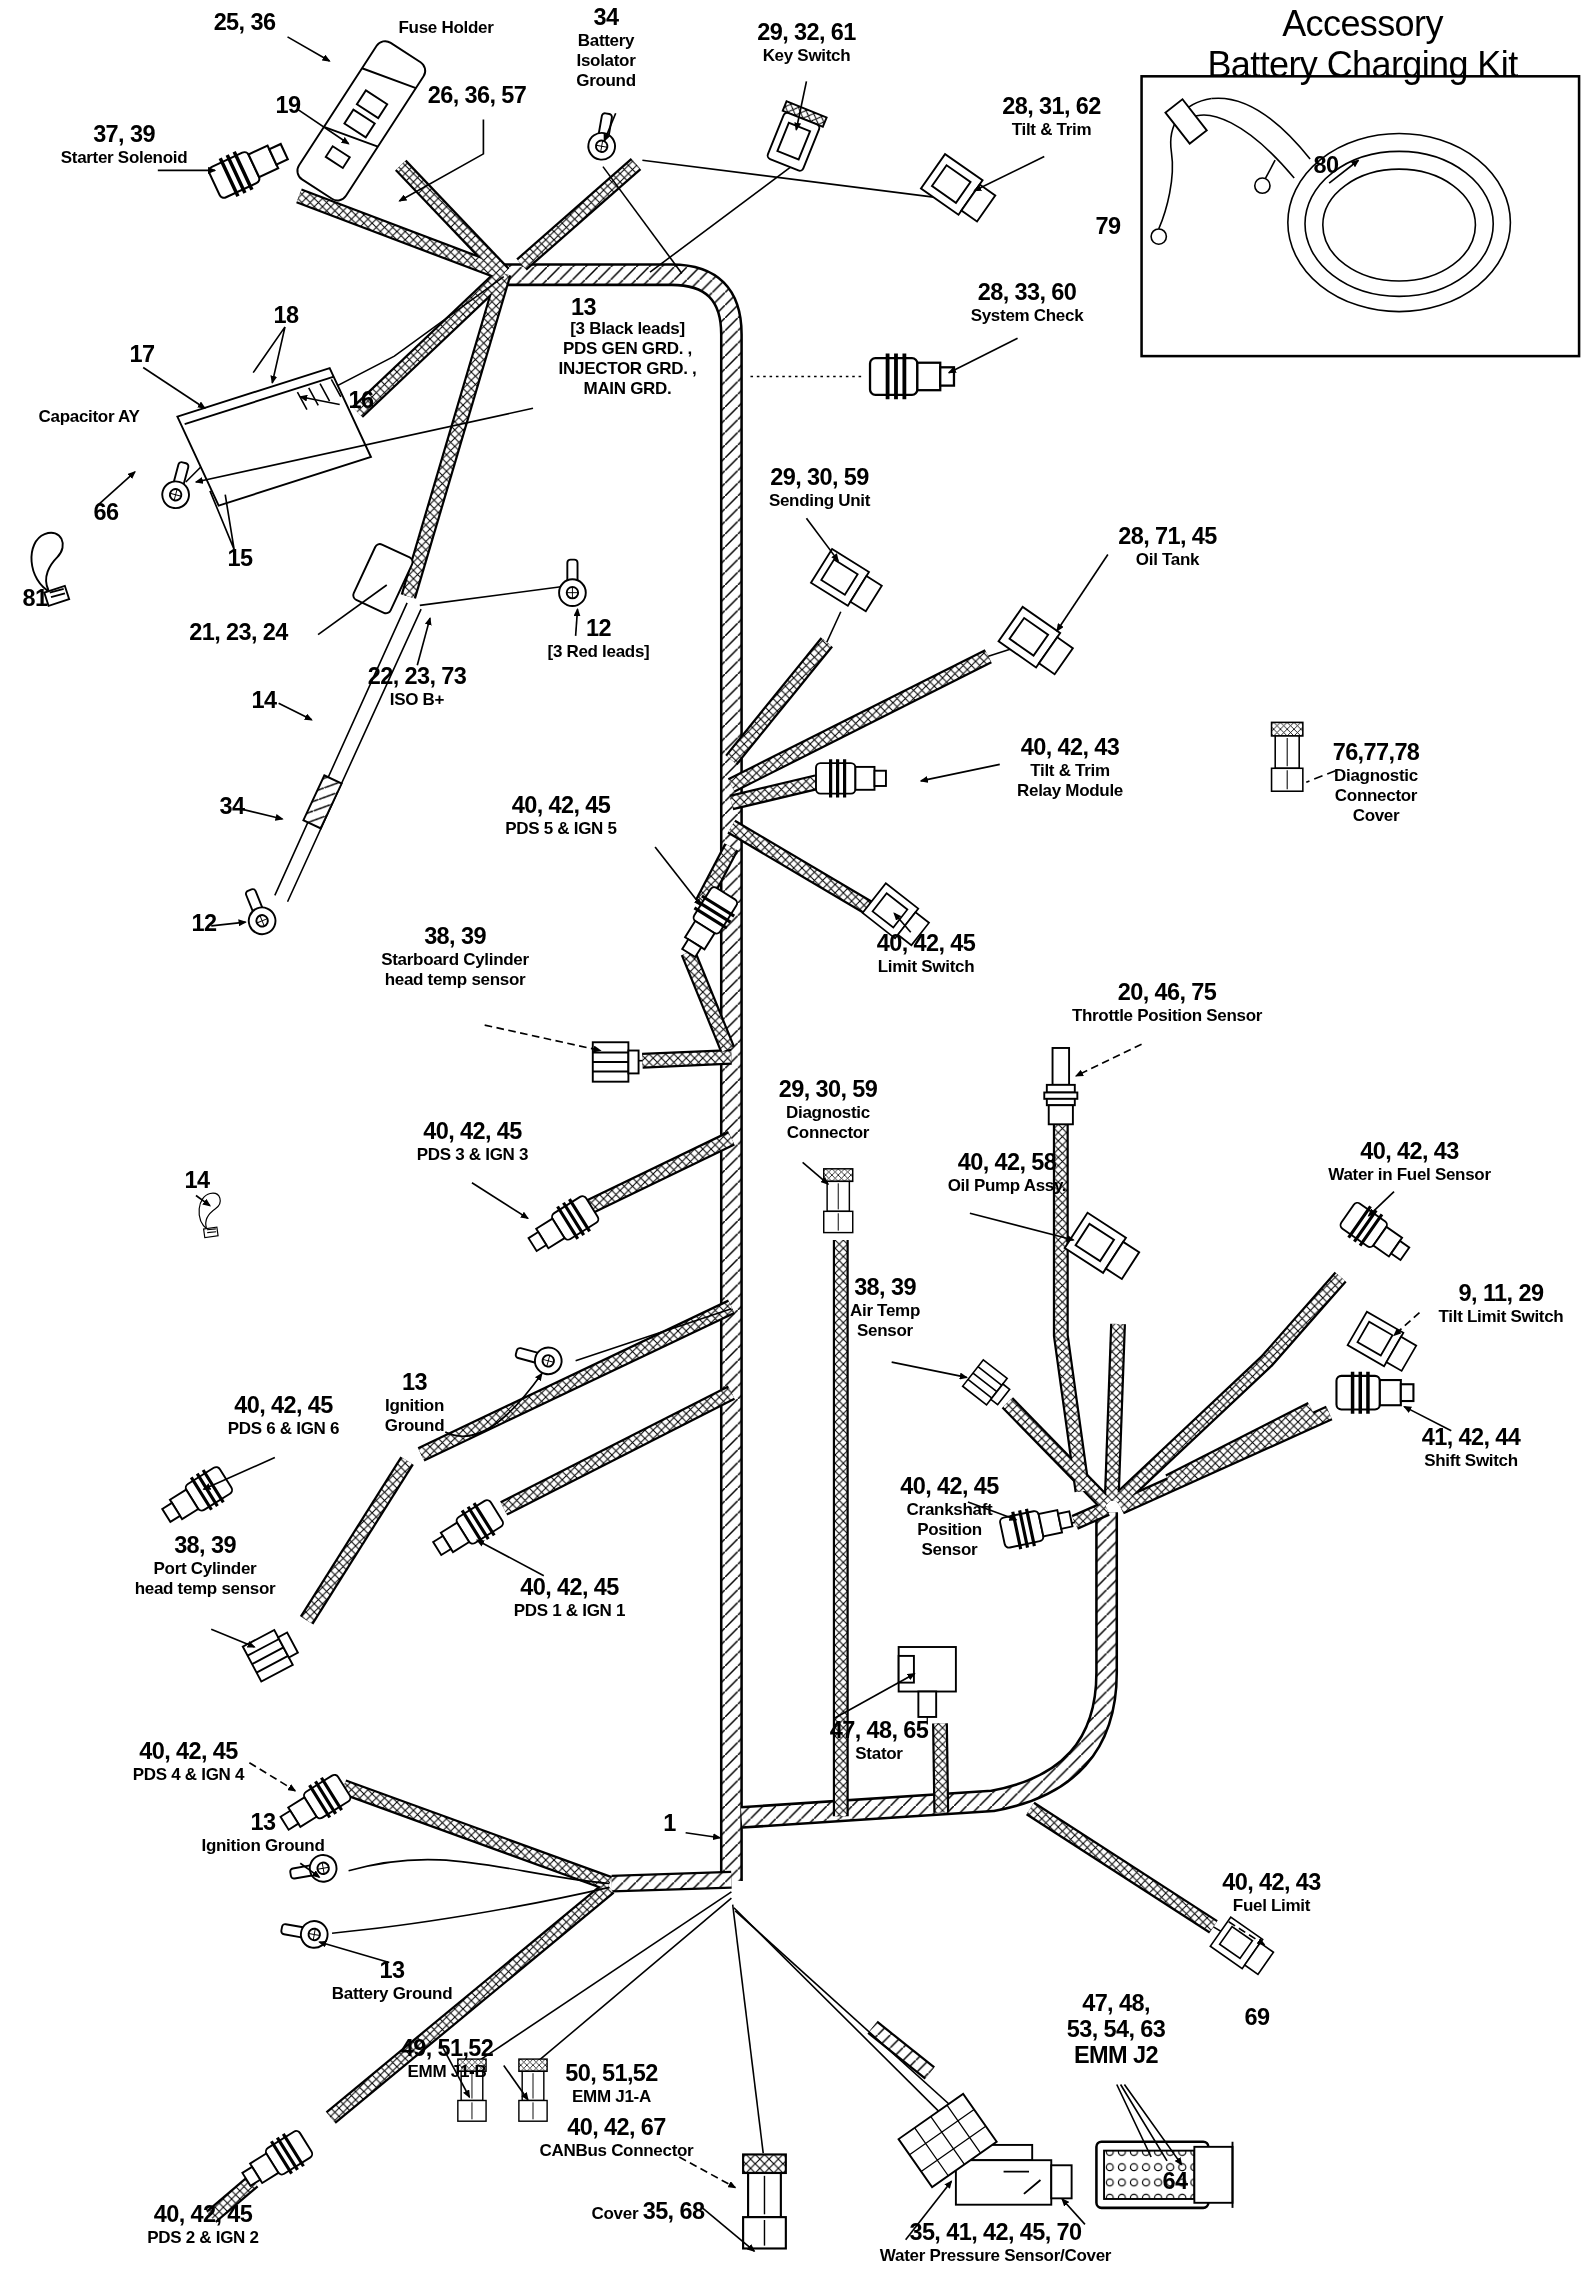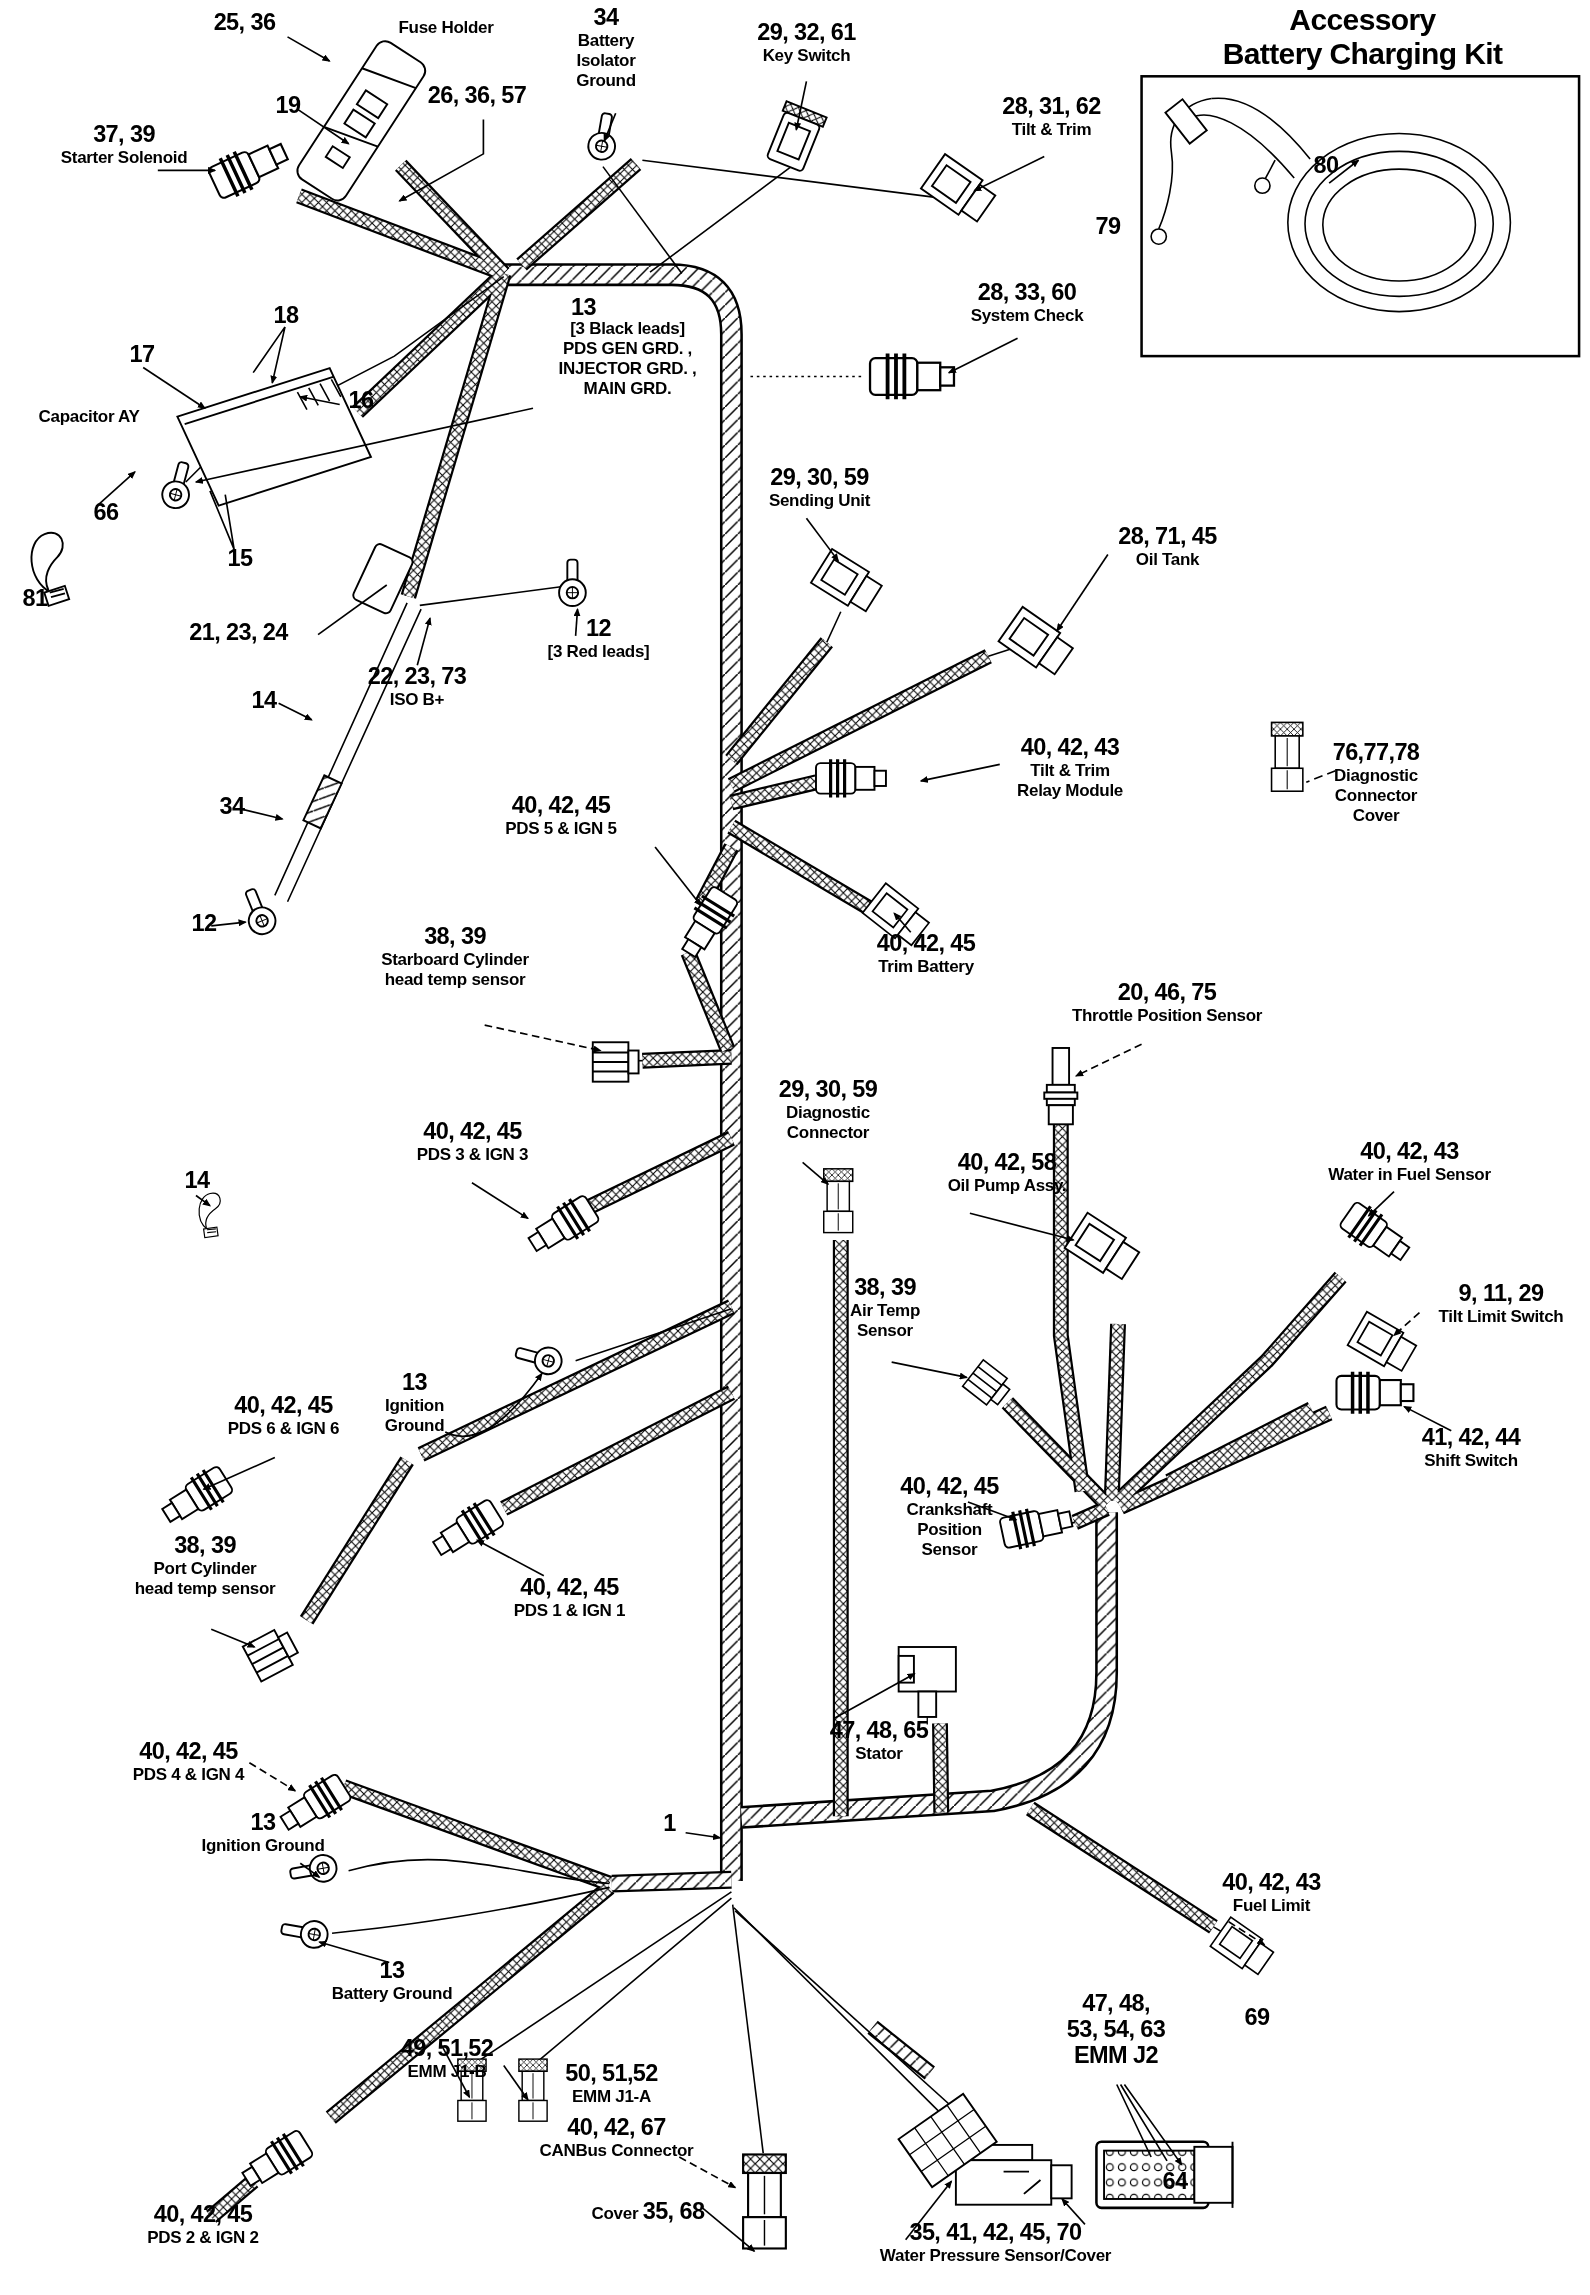--- a/index.html
+++ b/index.html
@@ -3,21 +3,21 @@
 <meta charset="utf-8">
 <style>
   html,body{margin:0;padding:0;background:#fff;}
   body{width:1590px;height:2295px;position:relative;font-family:"Liberation Sans",sans-serif;color:#000;}
   #stage{position:absolute;inset:0;width:1590px;height:2295px;}
   svg{position:absolute;left:0;top:0;}
   .co{position:absolute;font-weight:bold;white-space:pre-line;}
   .co .n{font-size:23.5px;line-height:1.1;letter-spacing:-0.6px;}
   .co .l{font-size:17px;line-height:1.18;letter-spacing:-0.3px;}
   .c{text-align:center;} .lft{text-align:center;}
-  .kit-title{position:absolute;font-weight:bold;font-size:30px;line-height:1.15;letter-spacing:-0.6px;white-space:pre-line;}
+  .kit-title{position:absolute;font-weight:normal;font-size:36px;line-height:1.15;letter-spacing:-0.6px;white-space:pre-line;}
   .inline-cover .l,.inline-cover .n{display:inline;}
 </style>
 </head>
 <body>
 
 <div id="stage">
 
 <svg width="1590" height="2295" viewBox="0 0 2500 3609">
   <defs>
     <pattern id="xh" width="13" height="13" patternUnits="userSpaceOnUse">
@@ -382,21 +382,21 @@
   <div class="co c" style="left:169px;top:911px;width:70px"><div class="n">12</div></div>
 
   <div class="co c" style="left:488px;top:793px;width:146px"><div class="n">40, 42, 45</div><div class="l">PDS 5 &amp; IGN 5</div></div>
   <div class="co c" style="left:342px;top:924px;width:226px"><div class="n">38, 39</div><div class="l">Starboard Cylinder
 head temp sensor</div></div>
   <div class="co c" style="left:1000px;top:735px;width:140px"><div class="n">40, 42, 43</div><div class="l">Tilt &amp; Trim
 Relay Module</div></div>
   <div class="co lft" style="left:1309px;top:740px;width:134px"><div class="n">76,77,78</div><div class="l">Diagnostic
 Connector
 Cover</div></div>
-  <div class="co c" style="left:859px;top:931px;width:134px"><div class="n">40, 42, 45</div><div class="l">Trim Battery</div></div>
+  <div class="co c" style="left:859px;top:931px;width:134px"><div class="n">40, 42, 45</div><div class="l">Limit Switch</div></div>
   <div class="co c" style="left:1038px;top:980px;width:258px"><div class="n">20, 46, 75</div><div class="l">Throttle Position Sensor</div></div>
   <div class="co lft" style="left:761px;top:1077px;width:134px"><div class="n">29, 30, 59</div><div class="l">Diagnostic
 Connector</div></div>
   <div class="co c" style="left:396px;top:1119px;width:153px"><div class="n">40, 42, 45</div><div class="l">PDS 3 &amp; IGN 3</div></div>
   <div class="co c" style="left:929px;top:1150px;width:156px"><div class="n">40, 42, 58</div><div class="l">Oil Pump Assy.</div></div>
   <div class="co c" style="left:1290px;top:1139px;width:239px"><div class="n">40, 42, 43</div><div class="l">Water in Fuel Sensor</div></div>
   <div class="co c" style="left:162px;top:1168px;width:70px"><div class="n">14</div></div>
   <div class="co lft" style="left:834px;top:1275px;width:102px"><div class="n">38, 39</div><div class="l">Air Temp
 Sensor</div></div>
   <div class="co c" style="left:1409px;top:1281px;width:184px"><div class="n">9, 11, 29</div><div class="l">Tilt Limit Switch</div></div>

